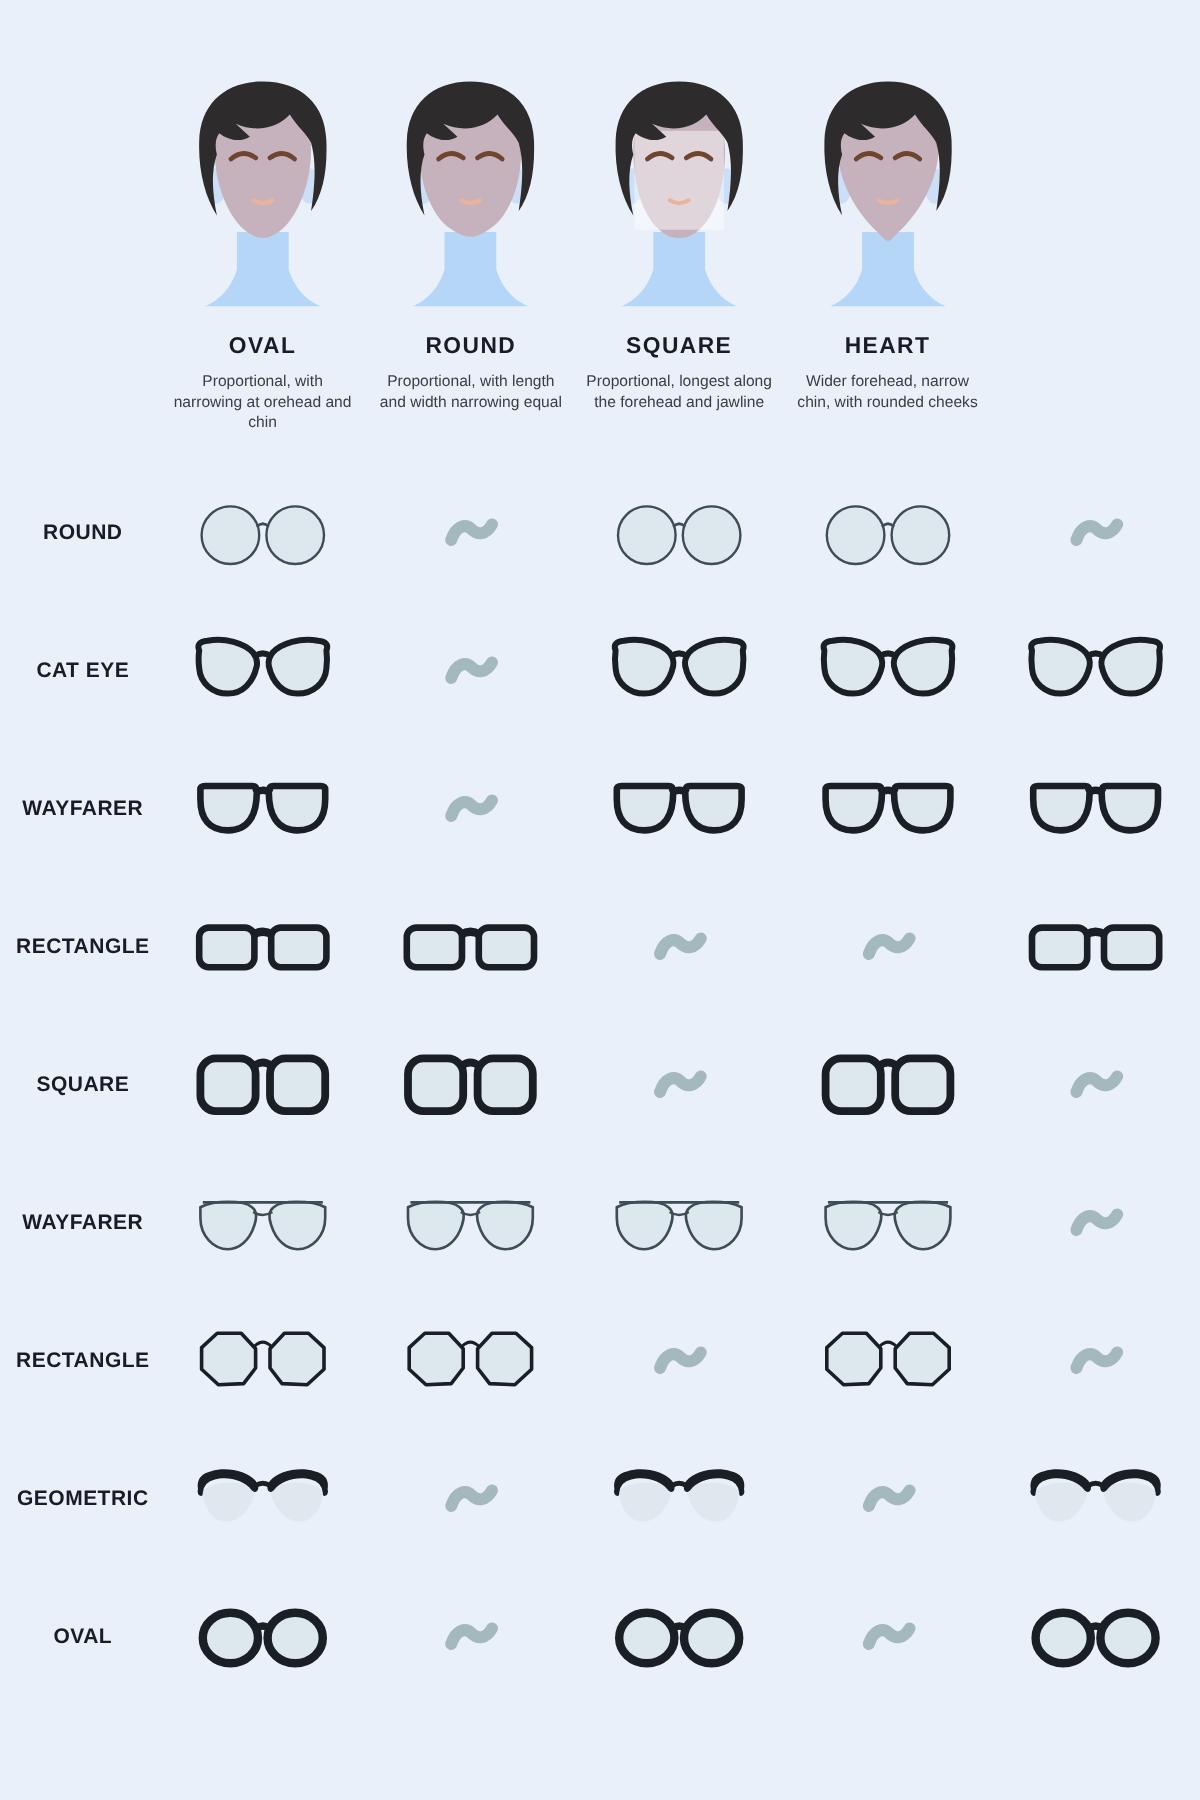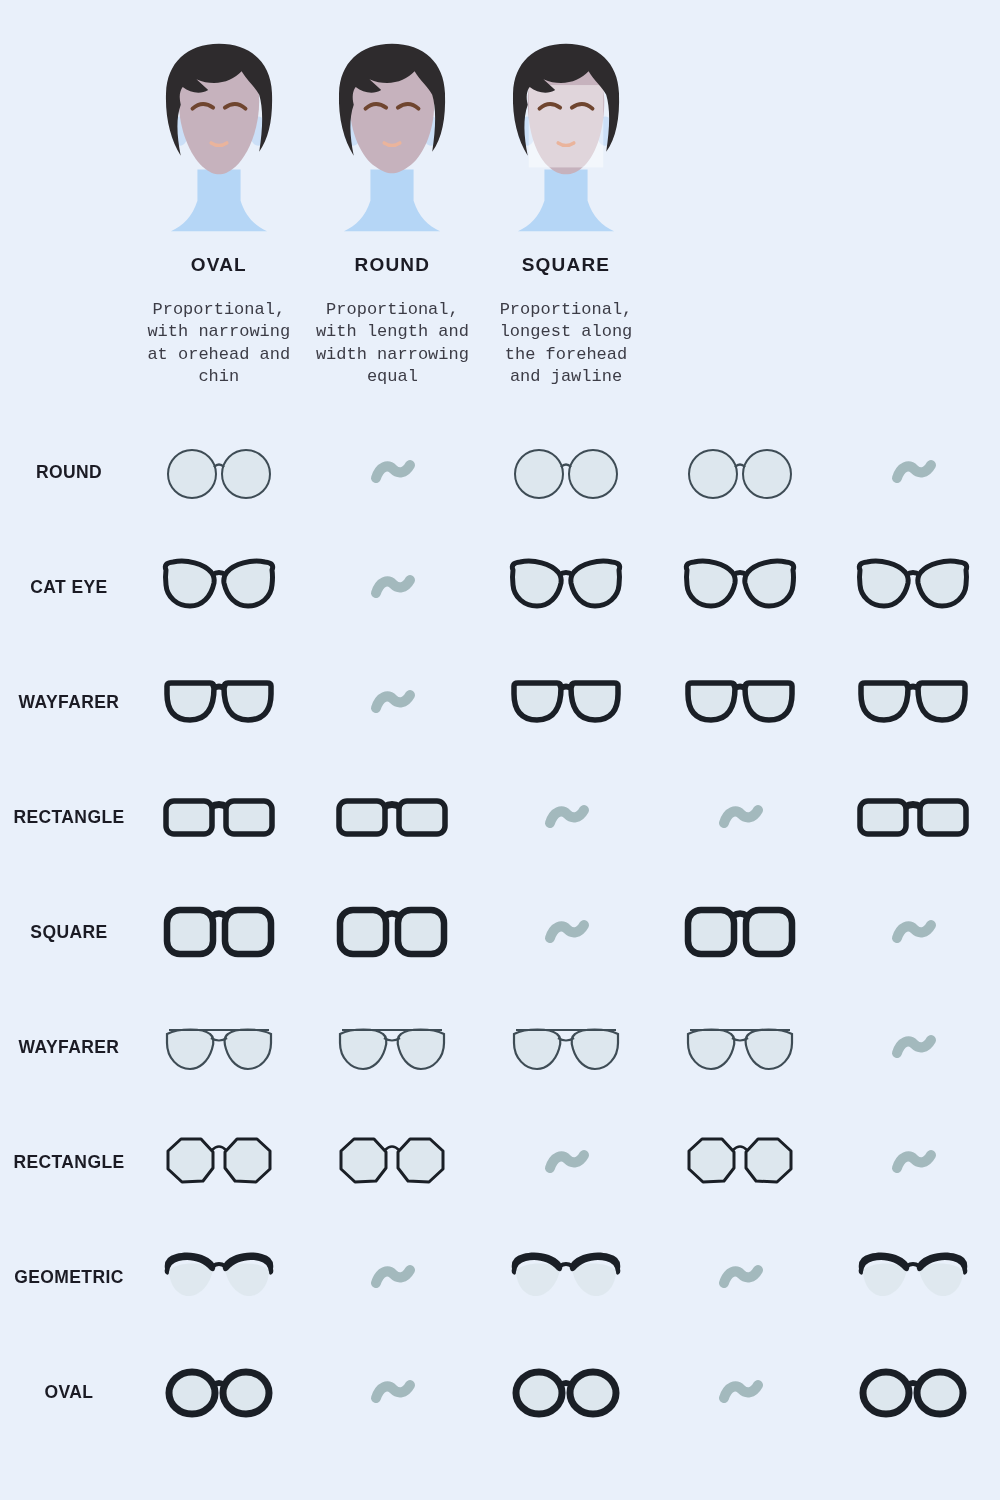--- a/index.html
+++ b/index.html
@@ -7,36 +7,35 @@
     --tilde:#a3b9bd; --hair:#2e2b2d; --skin:#c6b2bd; --neck:#b5d6f6;
     --brow:#6f452f; --label-text:#1b1b24; --desc-text:#3c3c46; --overlay-blue:#bcd9f7;
   }
   *{box-sizing:border-box;margin:0;padding:0;}
   html,body{width:1000px;}
   body{
     width:1000px;height:1500px;background:var(--bg);
     font-family:"Liberation Sans", sans-serif;color:var(--label-text);
     overflow:hidden;
   }
-  .page{width:1000px;height:1500px;padding-top:36px;}
+  .page{width:1000px;height:1500px;padding-top:60px;}
   .header-grid, .matrix-row{
     display:grid;grid-template-columns:132px repeat(5,1fr);align-items:center;
   }
   .header-grid{align-items:start;}
   .face-col{display:flex;flex-direction:column;align-items:center;text-align:center;}
   .face-illustration{width:168px;height:206px;}
   .face-illustration svg{width:100%;height:100%;display:block;}
   .face-name{
     margin-top:12px;font-size:19px;font-weight:bold;letter-spacing:1.2px;
     color:var(--label-text);
   }
   .face-desc{
-    margin-top:23px;font-size:17px;line-height:1.32;color:var(--desc-text);
+    margin-top:9px;font-size:13px;line-height:1.32;color:var(--desc-text);
     max-width:158px;
-    font-family:Liberation Mono, monospace;
   }
   .matrix{margin-top:26px;}
   .matrix-row{height:115px;}
   .row-label{
     font-size:17.5px;font-weight:bold;letter-spacing:0.4px;color:var(--label-text);
     text-align:center;padding-left:6px;
   }
   .matrix-cell{display:flex;align-items:center;justify-content:center;}
   .matrix-cell svg{display:block;}
   .glasses-svg{width:120px;height:64px;}
@@ -97,20 +96,37 @@
     <path d="M58 74 Q68 65 79 73" stroke="var(--brow)" stroke-width="4" fill="none" stroke-linecap="round"></path>
     <path d="M91 73 Q102 65 112 74" stroke="var(--brow)" stroke-width="4" fill="none" stroke-linecap="round"></path>
     <path d="M77 109 Q85 114 93 109" stroke="#eab49c" stroke-width="3.5" fill="none" stroke-linecap="round"></path>
   </svg>
         </div>
     <div class="face-name">SQUARE</div>
     <div class="face-desc">Proportional, longest along the forehead and jawline</div>
   </div>
 
 
+  <div class="face-col">
+    <div class="face-illustration">
+          <svg viewBox="0 0 170 210">
+    <path d="M63 136 L107 136 L107 168 C112 184 122 194 134 199 L36 199 C48 194 58 184 63 168 Z" fill="var(--neck)"></path>
+    <ellipse cx="45" cy="97" rx="9" ry="15" fill="#cbdff7"></ellipse>
+    <ellipse cx="125" cy="97" rx="9" ry="15" fill="#cbdff7"></ellipse>
+    <path d="M85 20 C58 20 42 38 42 64 C42 92 58 118 72 132 C78 138 82 142 85 144 C88 142 92 138 98 132 C112 118 128 92 128 64 C128 38 112 20 85 20 Z" fill="var(--skin)"></path>
+
+    <path d="M85 8 C52 8 32 28 31 58 C30 84 36 106 46 122 C42 102 41 84 46 70 C44 62 45 56 48 52 C56 58 66 60 74 55 L62 44 C80 52 98 47 108 36 C114 46 122 52 126 60 C130 74 130 92 126 118 C136 104 140 84 139 58 C138 28 118 8 85 8 Z" fill="var(--hair)"></path>
+    <path d="M58 74 Q68 65 79 73" stroke="var(--brow)" stroke-width="4" fill="none" stroke-linecap="round"></path>
+    <path d="M91 73 Q102 65 112 74" stroke="var(--brow)" stroke-width="4" fill="none" stroke-linecap="round"></path>
+    <path d="M77 109 Q85 114 93 109" stroke="#eab49c" stroke-width="3.5" fill="none" stroke-linecap="round"></path>
+  </svg>
+        </div>
+    <div class="face-name">HEART</div>
+    <div class="face-desc">Wider forehead, narrow chin, with rounded cheeks</div>
+  </div>
 </div>
   <div class="matrix">
   <div class="matrix-row">
     <div class="row-label">ROUND</div>
   <div class="matrix-cell">
           <span>
             <svg class="glasses-svg" viewBox="0 0 120 64">
               <g fill="var(--lens)" stroke="var(--frame-thin)" stroke-width="2">
     <circle cx="33" cy="34" r="24"></circle>
                 <circle cx="87" cy="34" r="24"></circle>

